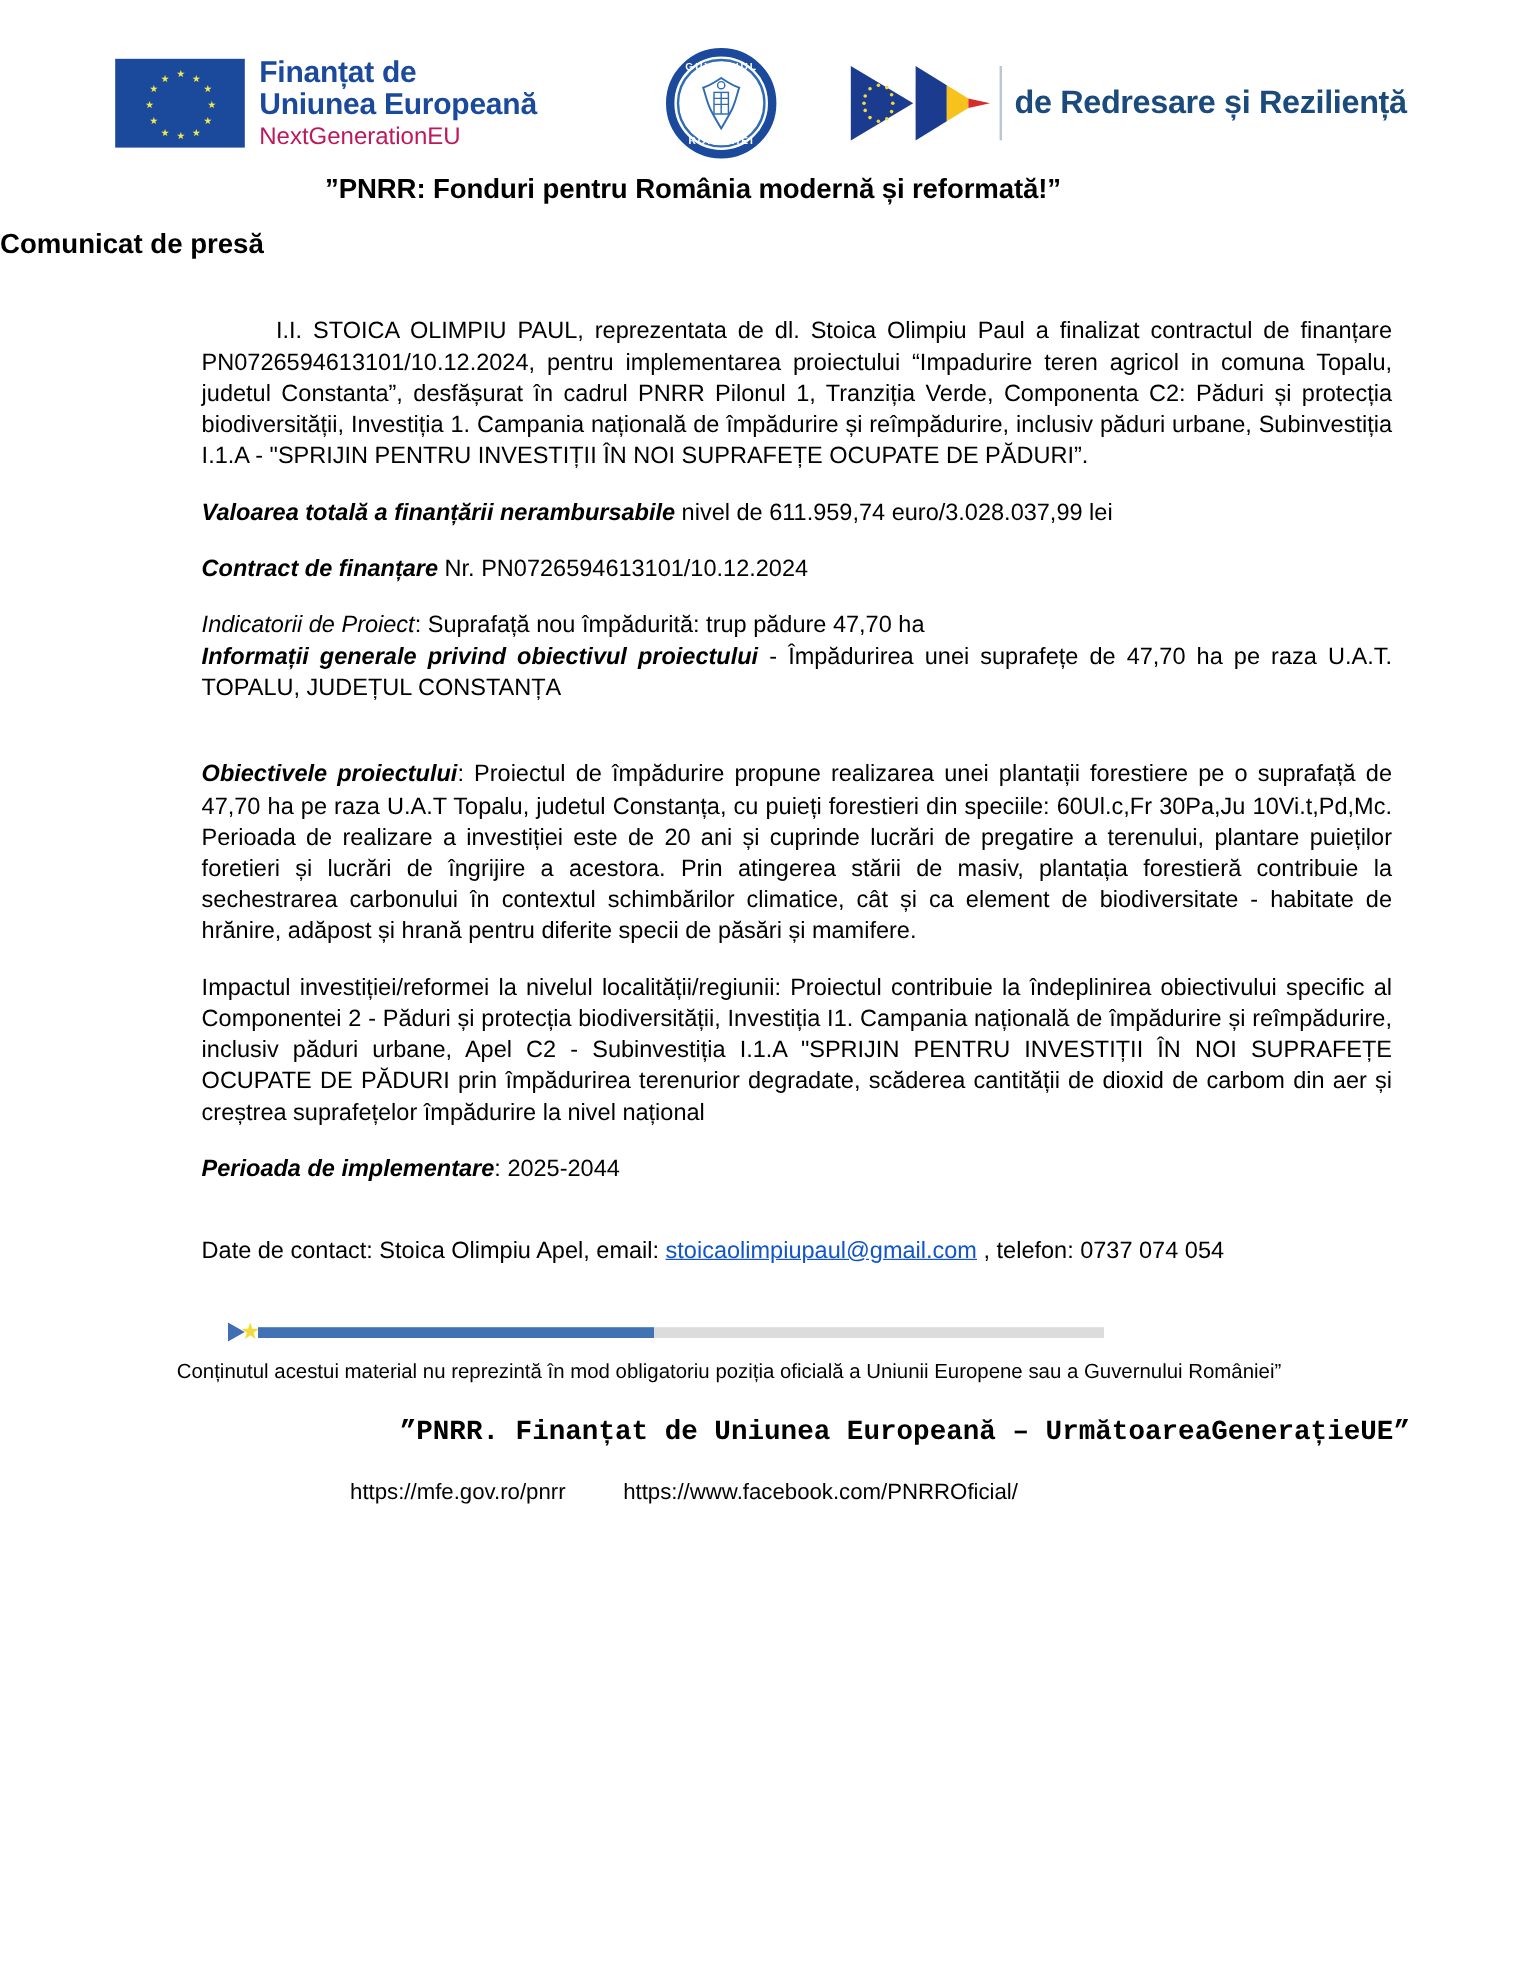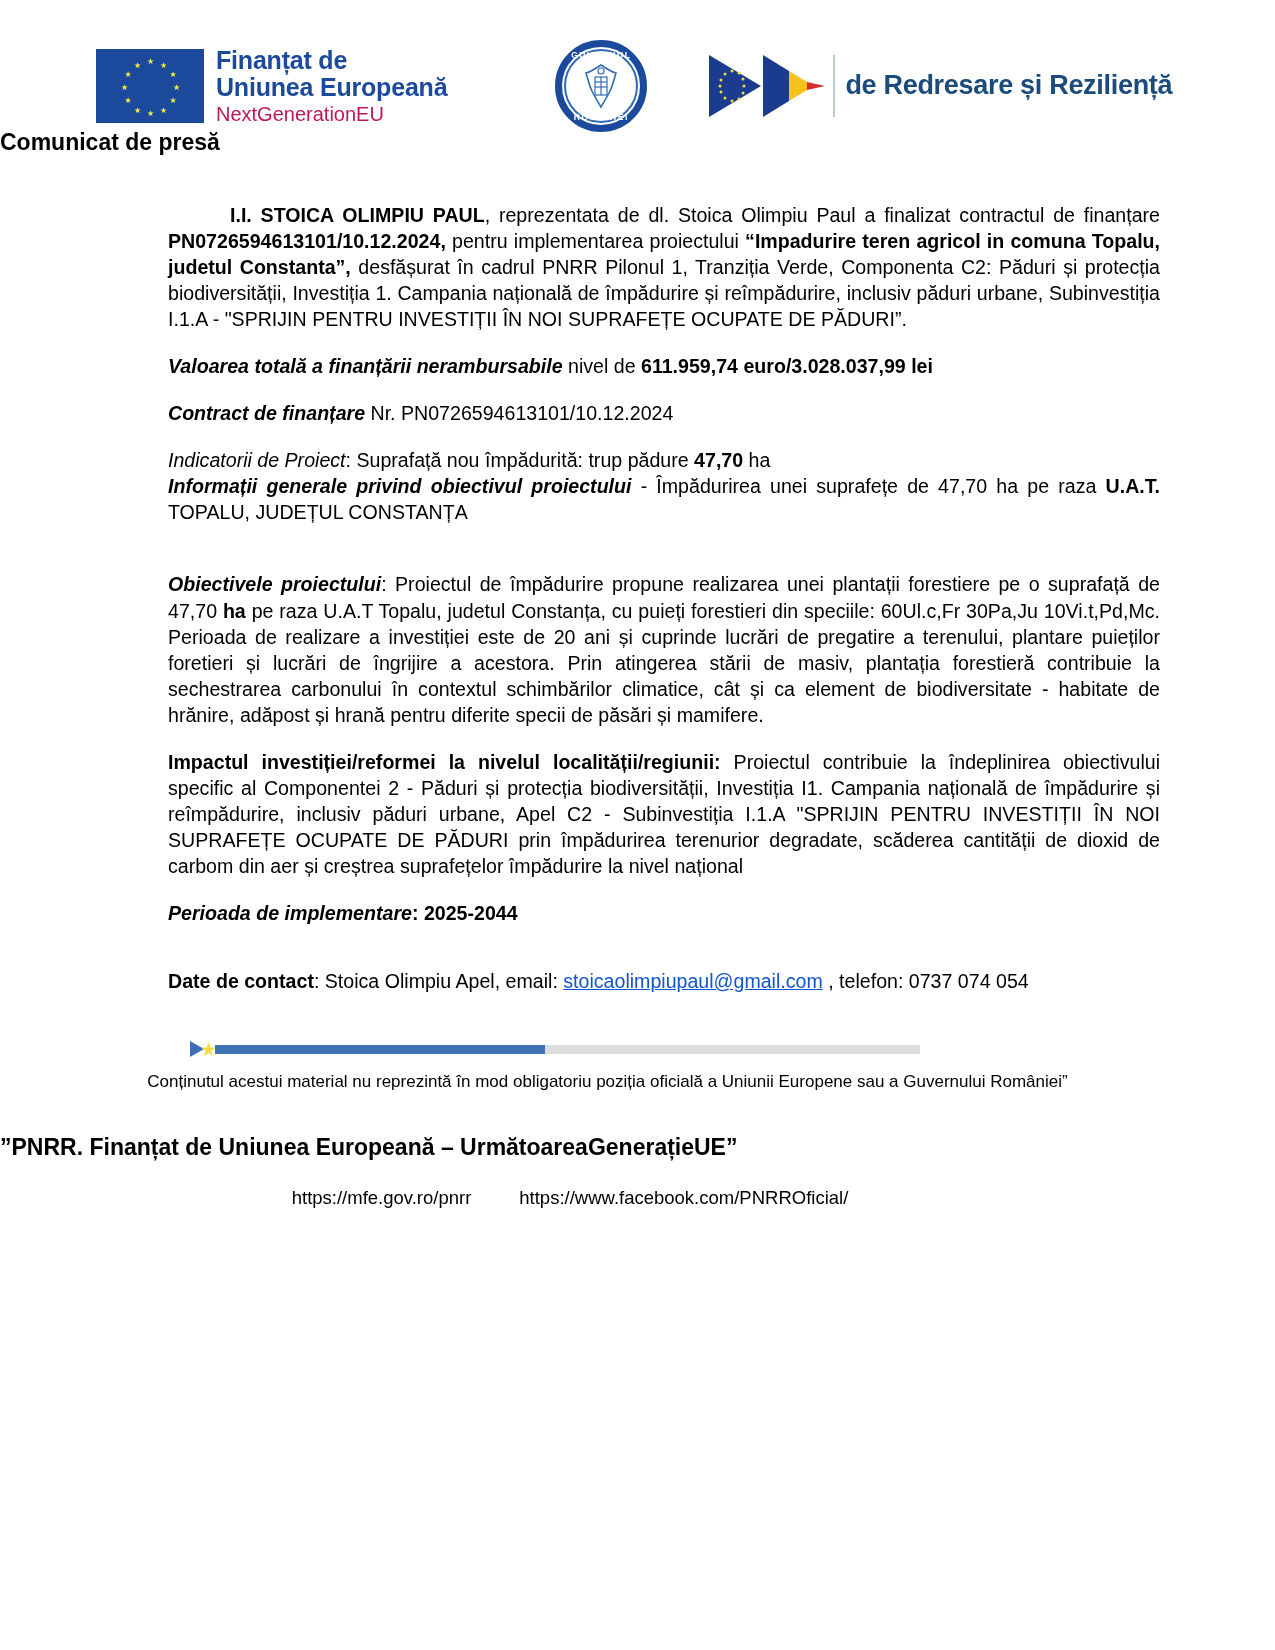--- a/index.html
+++ b/index.html
@@ -169,21 +169,21 @@
     line-height: 1.33;
   }
   p.para {
     margin: 0 0 0 0;
     text-align: justify;
     text-justify: inter-word;
   }
   .gap-md { height: 21px; }
   .gap-xl { height: 46px; }
 
-  .b { font-weight: bold; }
+  .b { font-weight: normal; }
   .i { font-style: italic; }
   .bi { font-weight: bold; font-style: italic; }
   .indent { display: inline-block; width: 62px; }
   .nojust { text-align: left; }
   a.maillink {
     color: #1154cc;
     text-decoration: underline;
   }
 
   
@@ -226,25 +226,25 @@
     flex: 1;
     background: #dcdcdc;
   }
   .disclaimer {
     font-size: 17px;
     margin-top: 16px;
     text-align: center;
     padding-right: 60px;
   }
   .footer-title {
-    font-family: Liberation Sans, sans-serif;
+    font-family: Liberation Mono, monospace;
     font-size: 23px;
     font-weight: bold;
-    margin-top: 42px;
-    text-align: left;
+    margin-top: 27px;
+    text-align: right;
     padding-right: 100px;
   }
   .footer-links {
     margin-top: 26px;
     text-align: center;
     font-size: 18.5px;
     padding-right: 135px;
   }
   .footer-links .lnk2 { margin-left: 48px; }
 </style>
@@ -315,20 +315,21 @@
         <polygon points="82,22 82,52 100,41 100,33" fill="#f7c21c"></polygon>
         <polygon points="100,33 100,41 118,37" fill="#d82b2b"></polygon>
       </svg>
       <div class="pnrr-bar"></div>
       <div class="pnrr-text">
         <div class="p2">de Redresare și Reziliență</div>
       </div>
     </div>
   </div>
 
+  <div class="doc-title">”PNRR: Fonduri pentru România modernă și reformată!”</div>
   <div class="doc-subtitle">Comunicat de presă</div>
 
   <div class="body-wrap">
 
     <div class="gap-xl"></div>
 
     <p class="para">
       <span class="indent"></span><span class="b">I.I. STOICA OLIMPIU PAUL</span><span>, reprezentata de dl. Stoica Olimpiu Paul a finalizat contractul de finanțare </span><span class="b">PN0726594613101/10.12.2024,</span><span> pentru implementarea proiectului </span><span class="b">“Impadurire teren agricol in comuna Topalu, judetul Constanta”,</span><span> desfășurat în cadrul PNRR Pilonul 1, Tranziția Verde, Componenta C2: Păduri și protecția biodiversității, Investiția 1. Campania națională de împădurire și reîmpădurire, inclusiv păduri urbane, Subinvestiția I.1.A - "SPRIJIN PENTRU INVESTIȚII ÎN NOI SUPRAFEȚE OCUPATE DE PĂDURI”.</span>
     </p>
 

